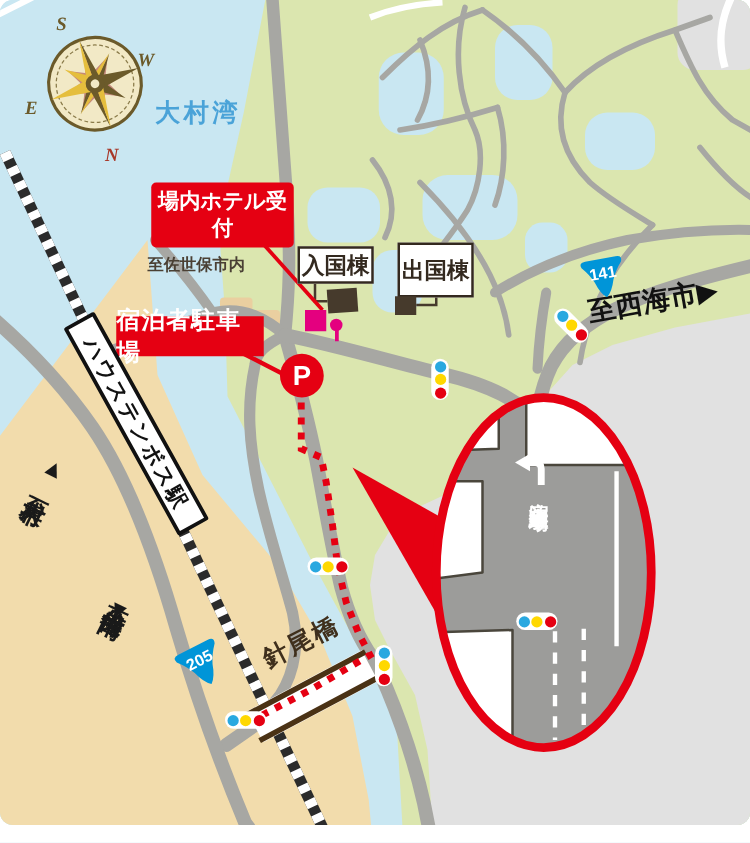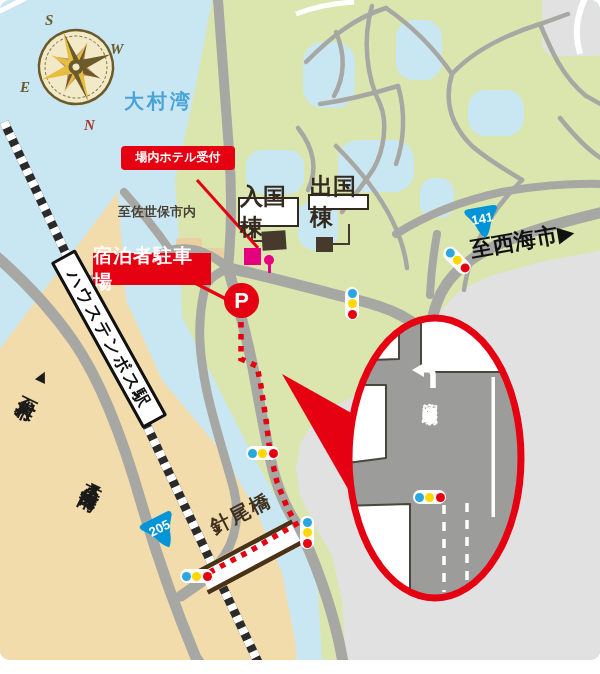--- a/index.html
+++ b/index.html
@@ -5,26 +5,26 @@
   html,body{margin:0;padding:0;background:#ffffff;}
   .stage{position:relative;width:600px;height:674px;background:#fff;overflow:hidden;
          font-family:"Liberation Sans","DejaVu Sans",sans-serif;}
   .map{position:absolute;left:0;top:0;width:600px;height:660px;border-radius:10px;
        overflow:hidden;background:var(--water);}
   .map svg.base{position:absolute;left:0;top:0;}
   .ov{position:absolute;box-sizing:border-box;}
   .txt{white-space:nowrap;}
   .bay-label{color:var(--bay-text);font-size:20px;font-weight:bold;letter-spacing:3px;}
   .hotel-label{width:130px;text-align:center;color:#4A4034;font-size:13px;font-weight:bold;line-height:1.35;}
-  .red-badge{background:var(--red);color:#fff;font-weight:bold;font-size:12px;line-height:1.3;
+  .red-badge{background:var(--red);color:#fff;font-weight:bold;font-size:17px;line-height:1.3;
              text-align:center;padding:4px 5px;border-radius:4px;}
   .red-box{background:var(--red);color:#fff;font-weight:bold;font-size:19px;
            display:flex;align-items:center;justify-content:center;letter-spacing:1px;}
   .bldg-label{background:#fff;border:2.5px solid var(--label-brown);color:var(--label-brown);
-              font-size:23px;font-weight:bold;display:flex;align-items:center;justify-content:center;}
+              font-size:18px;font-weight:bold;display:flex;align-items:center;justify-content:center;}
   .building{background:var(--dark-brown);}
   .station-box{background:#fff;border:3px solid #111;color:#111;font-weight:bold;font-size:17px;
                letter-spacing:2px;display:flex;align-items:center;justify-content:center;border-radius:2px;}
   .p-circle{background:var(--red);border-radius:50%;color:#fff;font-weight:bold;font-size:22px;
             display:flex;align-items:center;justify-content:center;}
   .vtext{writing-mode:vertical-rl;text-orientation:upright;font-weight:bold;color:#1a1a1a;
          font-size:19px;letter-spacing:1px;}
   .diag-label{font-weight:bold;color:#111;}
   .bridge-label{font-size:20px;font-weight:bold;color:#3F2F1C;letter-spacing:2px;}
   .tl{background:#fff;border-radius:10px;display:flex;align-items:center;justify-content:center;
@@ -179,32 +179,32 @@
         <circle cx="76" cy="67" r="7.5" style="fill:var(--compass-olive)"></circle>
         <circle cx="76" cy="67" r="3.5" style="fill:var(--compass-cream)"></circle>
       </g>
     </svg>
 
     <span class="compass-letter" style="left:45px;top:12px;">S</span>
     <span class="compass-letter" style="left:110px;top:41px;">W</span>
     <span class="compass-letter" style="left:20px;top:79px;">E</span>
     <span class="compass-letter" style="left:84px;top:117px;color:#A8392A;">N</span>
 
-    <div class="ov txt bay-label" style="left:124px;top:88px;">大村湾</div>
+    <div class="ov txt bay-label" style="left:124px;top:77px;">大村湾</div>
 
     <div class="ov hotel-label" style="left:92px;top:203px;">
       <div>至佐世保市内</div>
     </div>
 
     <div class="ov red-badge" style="left:121px;top:146px;width:114px;">
       <div>場内ホテル受付</div>
     </div>
 
     <div class="ov bldg-label" style="left:238px;top:197px;width:61px;height:30px;">入国棟</div>
-    <div class="ov bldg-label" style="left:308px;top:194px;width:61px;height:16px;">出国棟</div>
+    <div class="ov bldg-label" style="left:318px;top:194px;width:61px;height:44px;">出国棟</div>
     <div class="ov building" style="left:262px;top:231px;width:24px;height:19px;transform:rotate(-4deg);"></div>
     <div class="ov building" style="left:316px;top:237px;width:17px;height:15px;"></div>
 
     <div class="ov magenta-sq" style="left:244px;top:248px;width:17px;height:17px;"></div>
     <div class="ov pin-head" style="left:264px;top:255px;width:10px;height:10px;"></div>
     <div class="ov pin-stem" style="left:268px;top:264px;width:3px;height:9px;"></div>
 
     <div class="ov red-box" style="left:93px;top:253px;width:118px;height:32px;">宿泊者駐車場</div>
     <div class="ov p-circle" style="left:224px;top:283px;width:35px;height:35px;">P</div>
 

